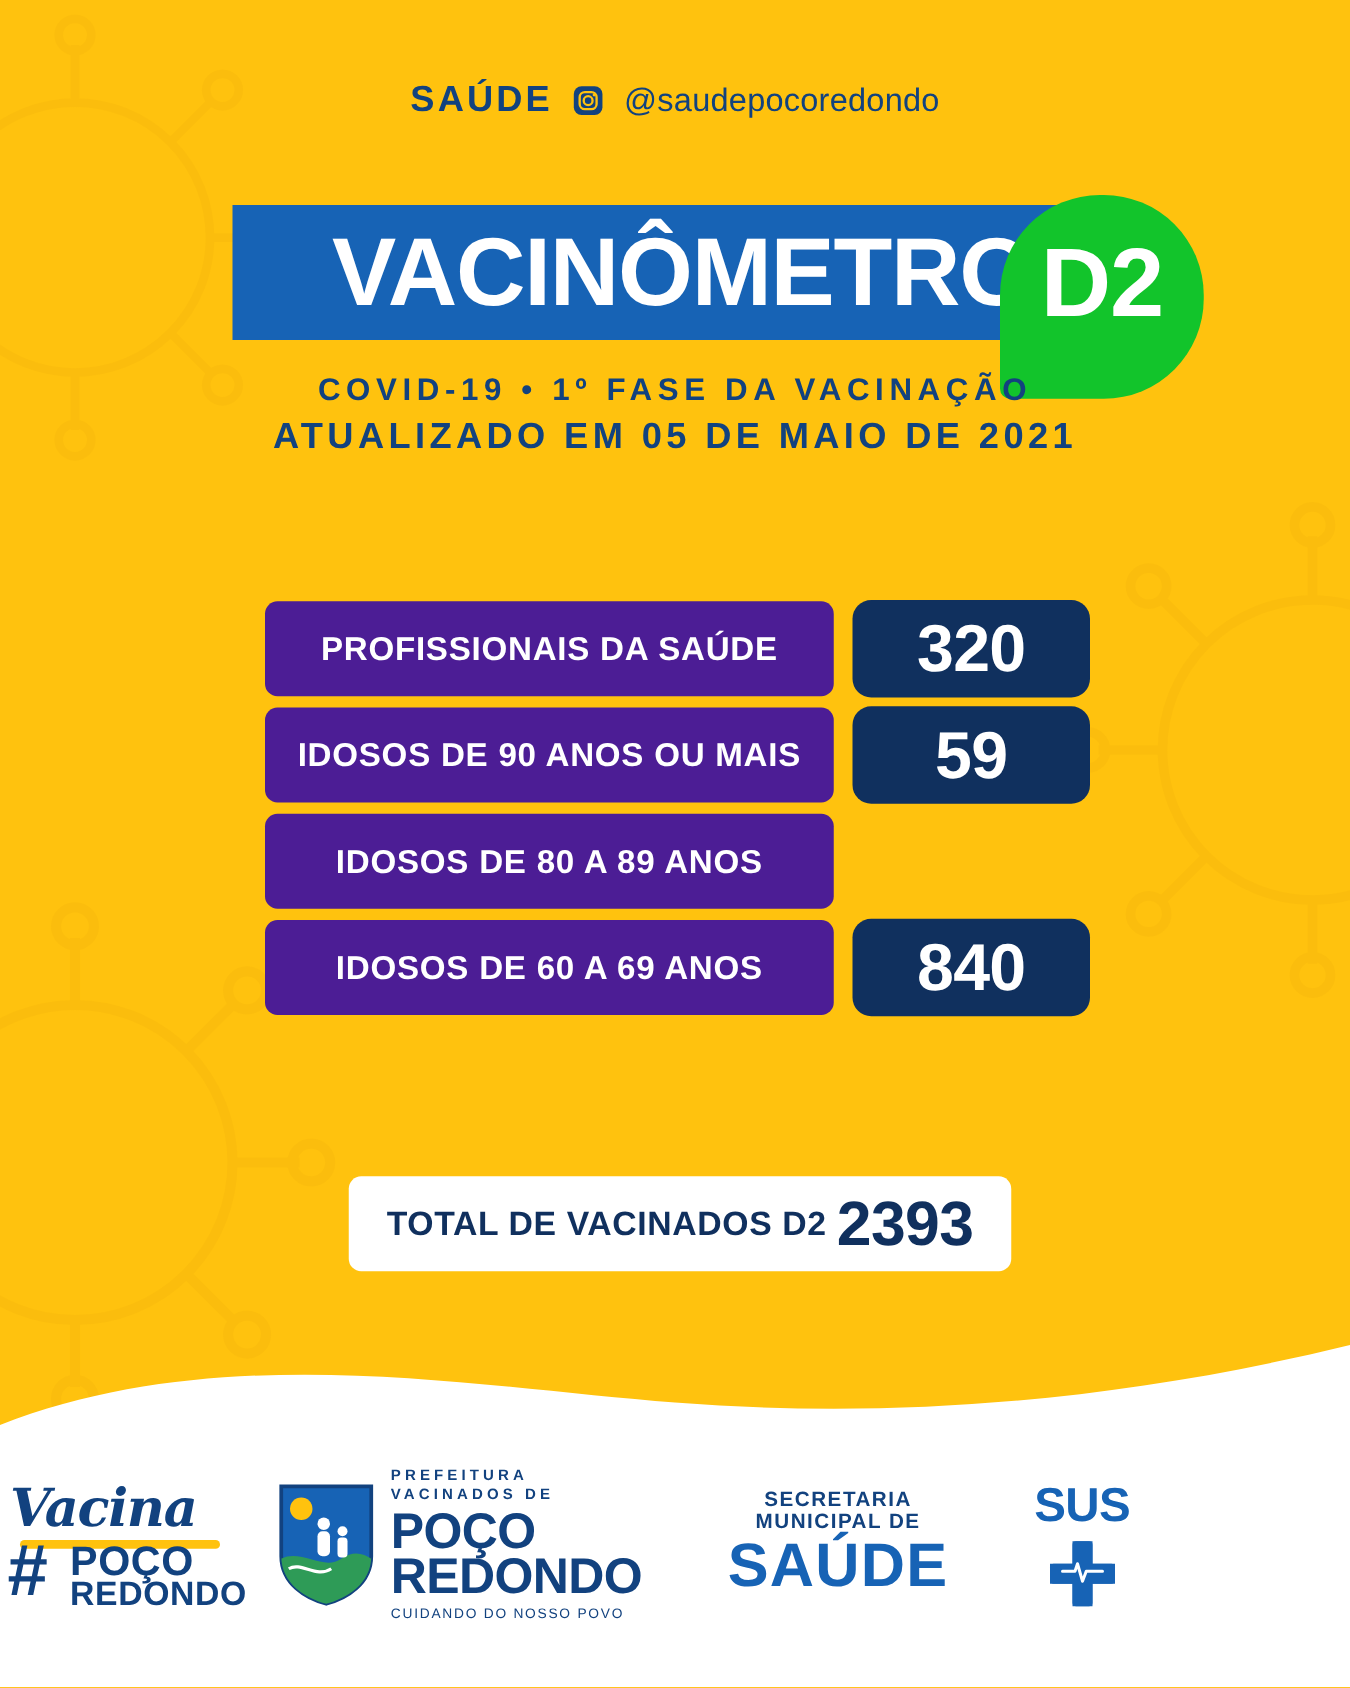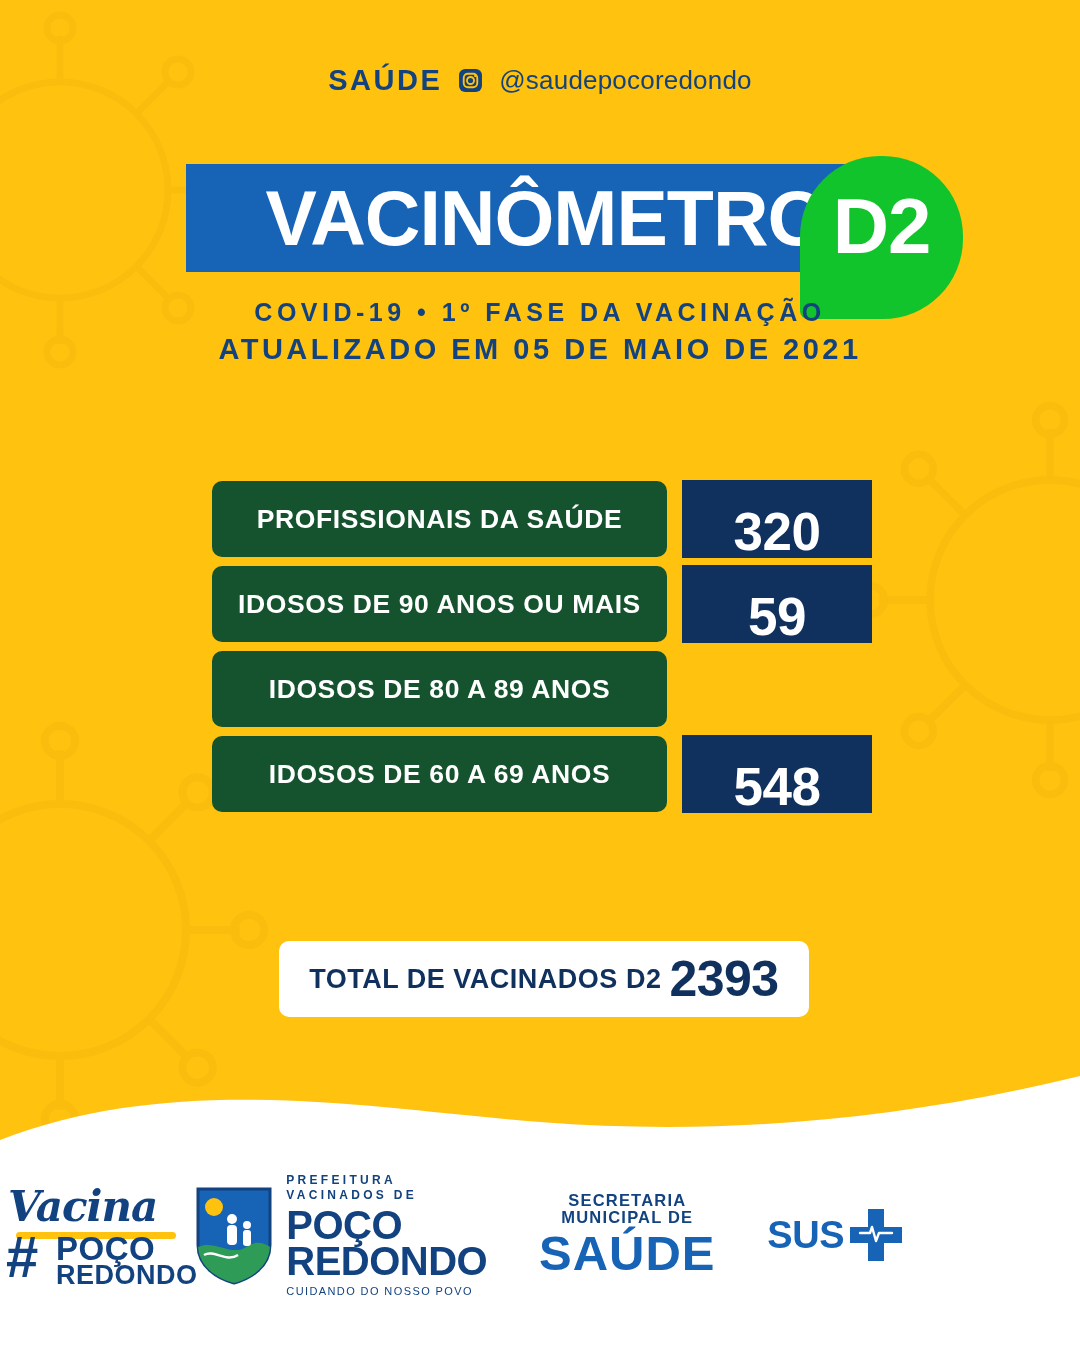--- a/index.html
+++ b/index.html
@@ -151,43 +151,43 @@
     position: relative;
     height: 76px;
     margin-bottom: 9px;
   }
   .stat-label-box {
     position: absolute;
     left: 0;
     top: 0;
     width: 455px;
     height: 76px;
-    background: #14532d;
+    background: #4c1d95;
     border-radius: 10px;
     display: flex;
     align-items: center;
     justify-content: center;
   }
   .stat-label {
     color: #FFFFFF;
     font-size: 26.5px;
     font-weight: bold;
     letter-spacing: 0.6px;
     white-space: nowrap;
   }
   .stat-value-box {
     position: absolute;
     right: -4px;
     top: -1px;
     width: 190px;
     height: 78px;
     background: #10305E;
-    border-radius: 0;
+    border-radius: 15px;
     display: flex;
-    align-items: flex-end;
+    align-items: center;
     justify-content: center;
   }
   .stat-value {
     color: #FFFFFF;
     font-size: 53px;
     font-weight: bold;
     letter-spacing: -0.5px;
     line-height: 1;
   }
 
@@ -358,20 +358,21 @@
     color: #1763B5;
     font-weight: bold;
     margin-top: 4px;
   }
 
   
   .logo-sus {
     display: flex;
     align-items: center;
     gap: 4px;
+    flex-direction: column;
   }
   .sus-text {
     font-size: 38px;
     font-weight: bold;
     color: #1763B5;
     letter-spacing: -0.5px;
   }
   .sus-cross {
     position: relative;
     width: 56px;
@@ -505,21 +506,21 @@
       <span class="stat-label">IDOSOS DE 80 A 89 ANOS</span>
     </div>
   </div>
 
 
   <div class="stat-row">
     <div class="stat-label-box">
       <span class="stat-label">IDOSOS DE 60 A 69 ANOS</span>
     </div>
     <div class="stat-value-box">
-      <span class="stat-value">548</span>
+      <span class="stat-value">840</span>
     </div>
   </div>
 
 </div>
 
 <div class="total-box">
   <span class="total-label">TOTAL DE VACINADOS D2</span>
   <span class="total-value">2393</span>
 </div>
 

